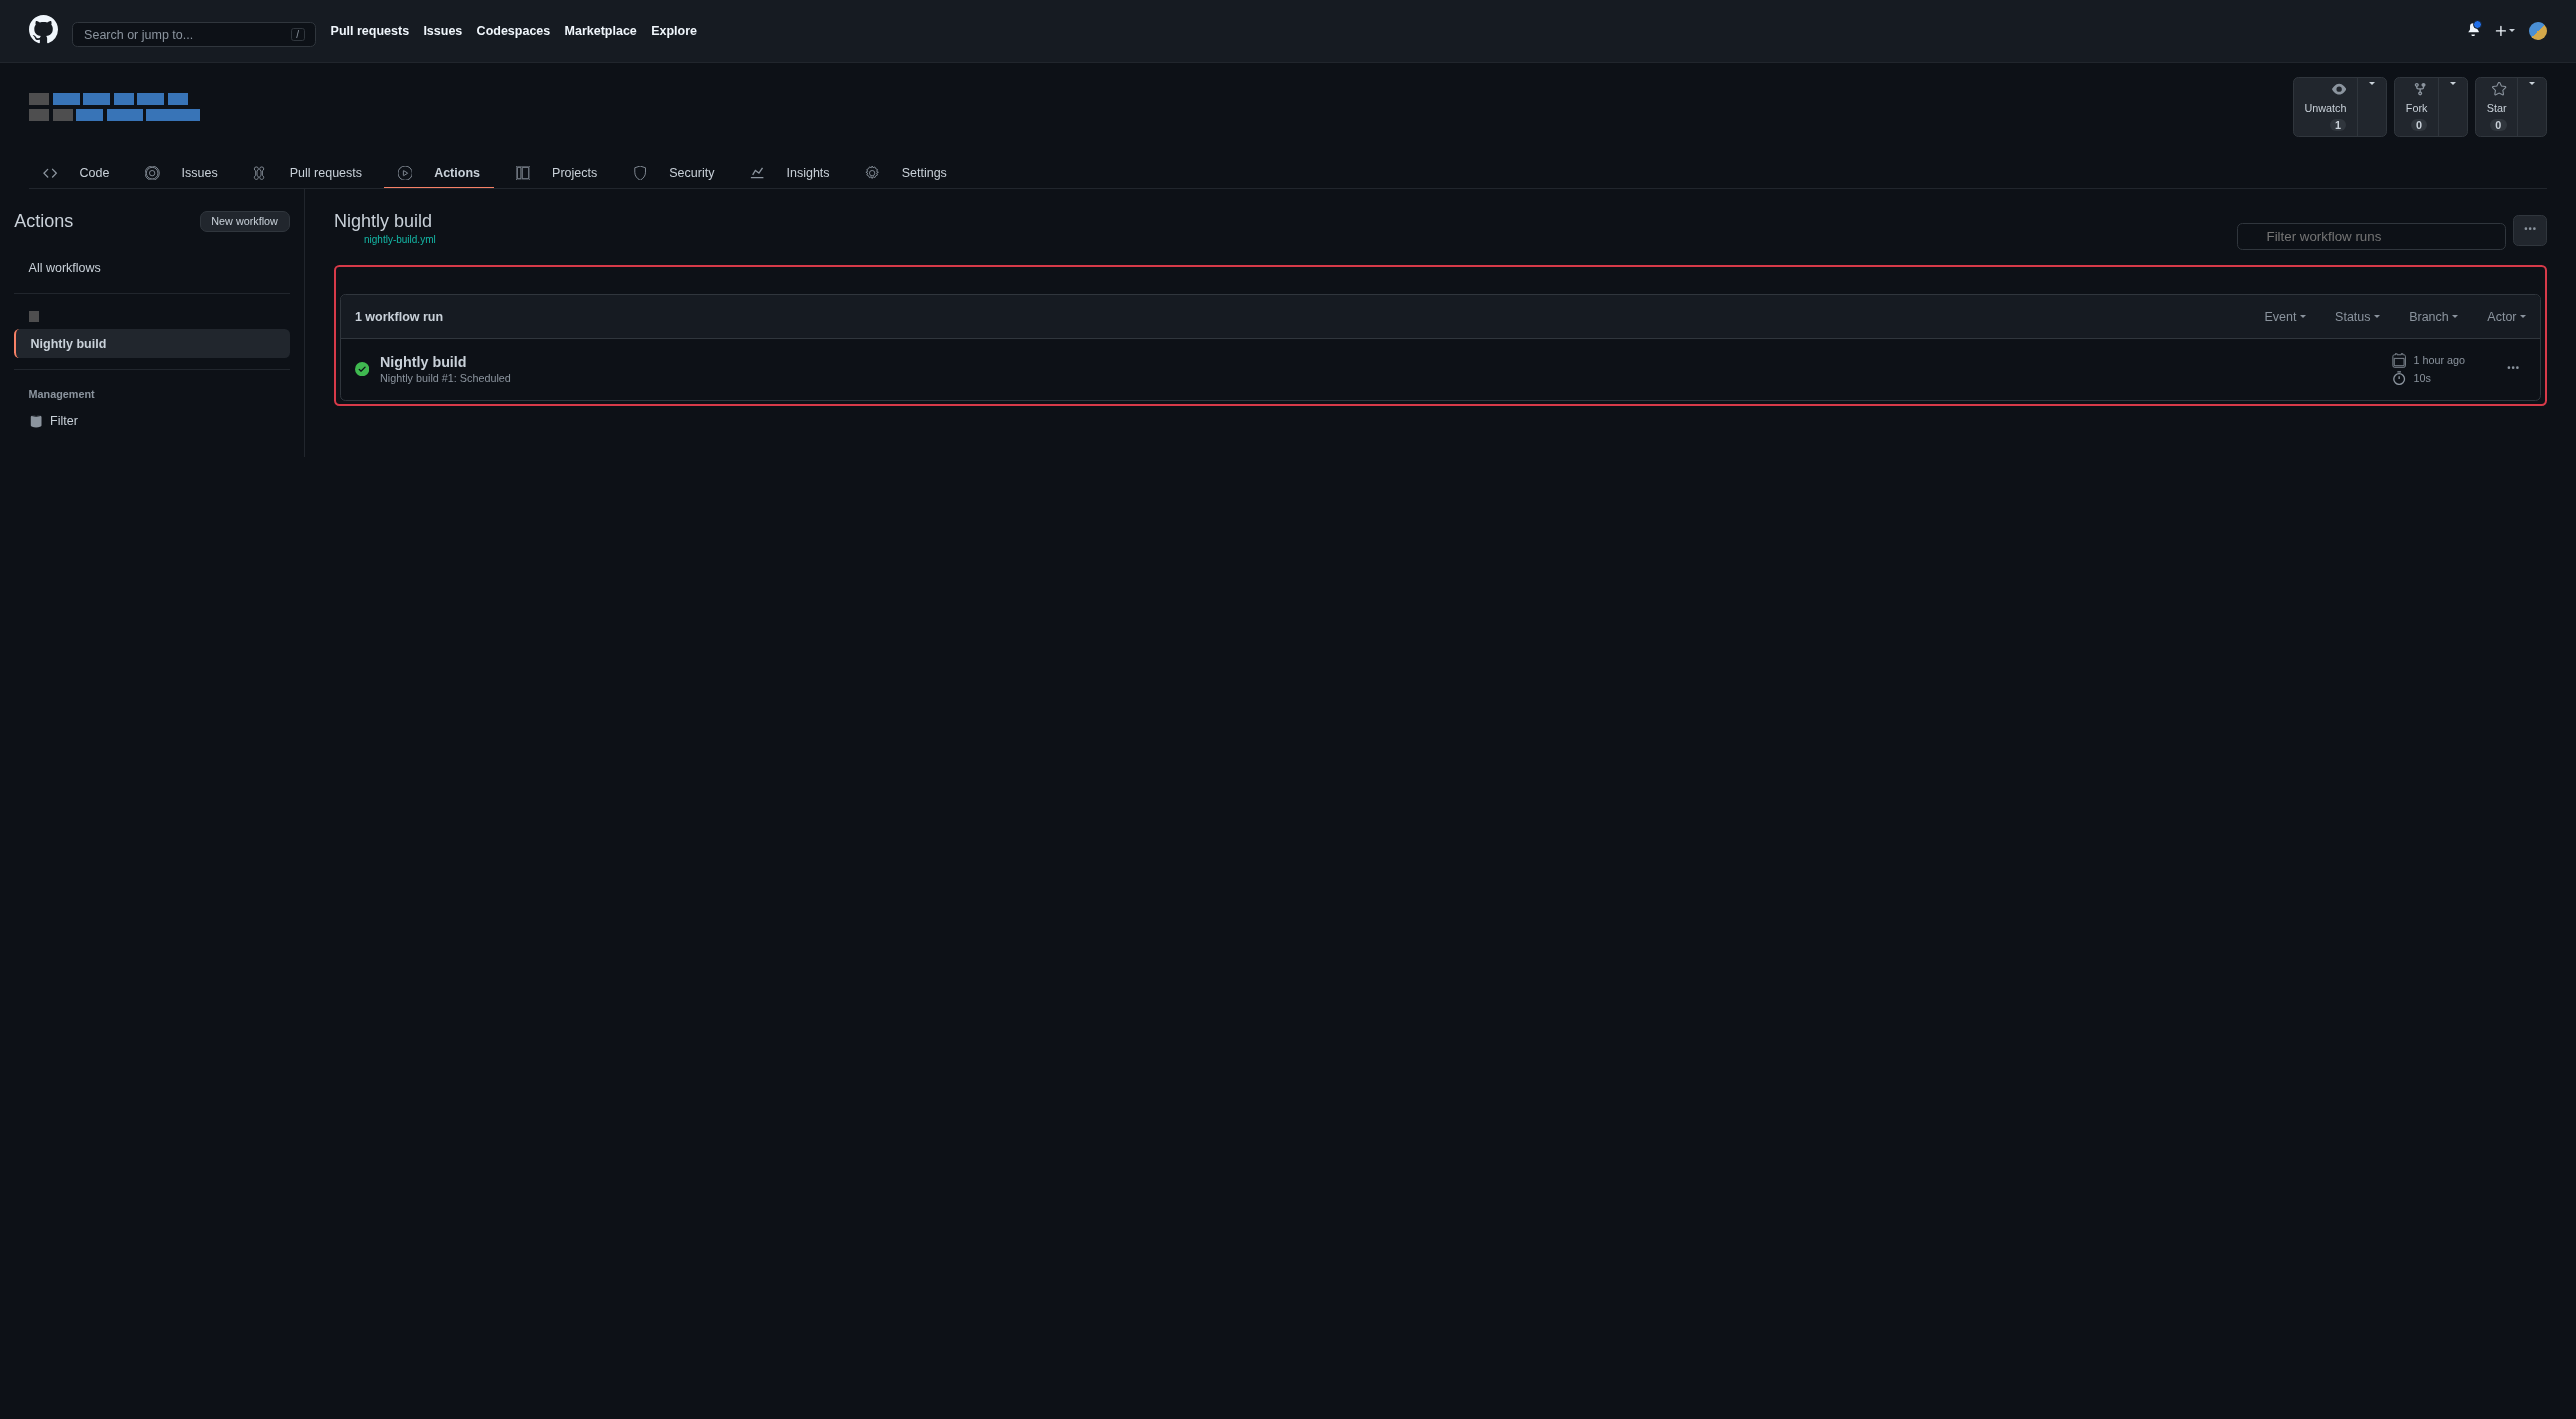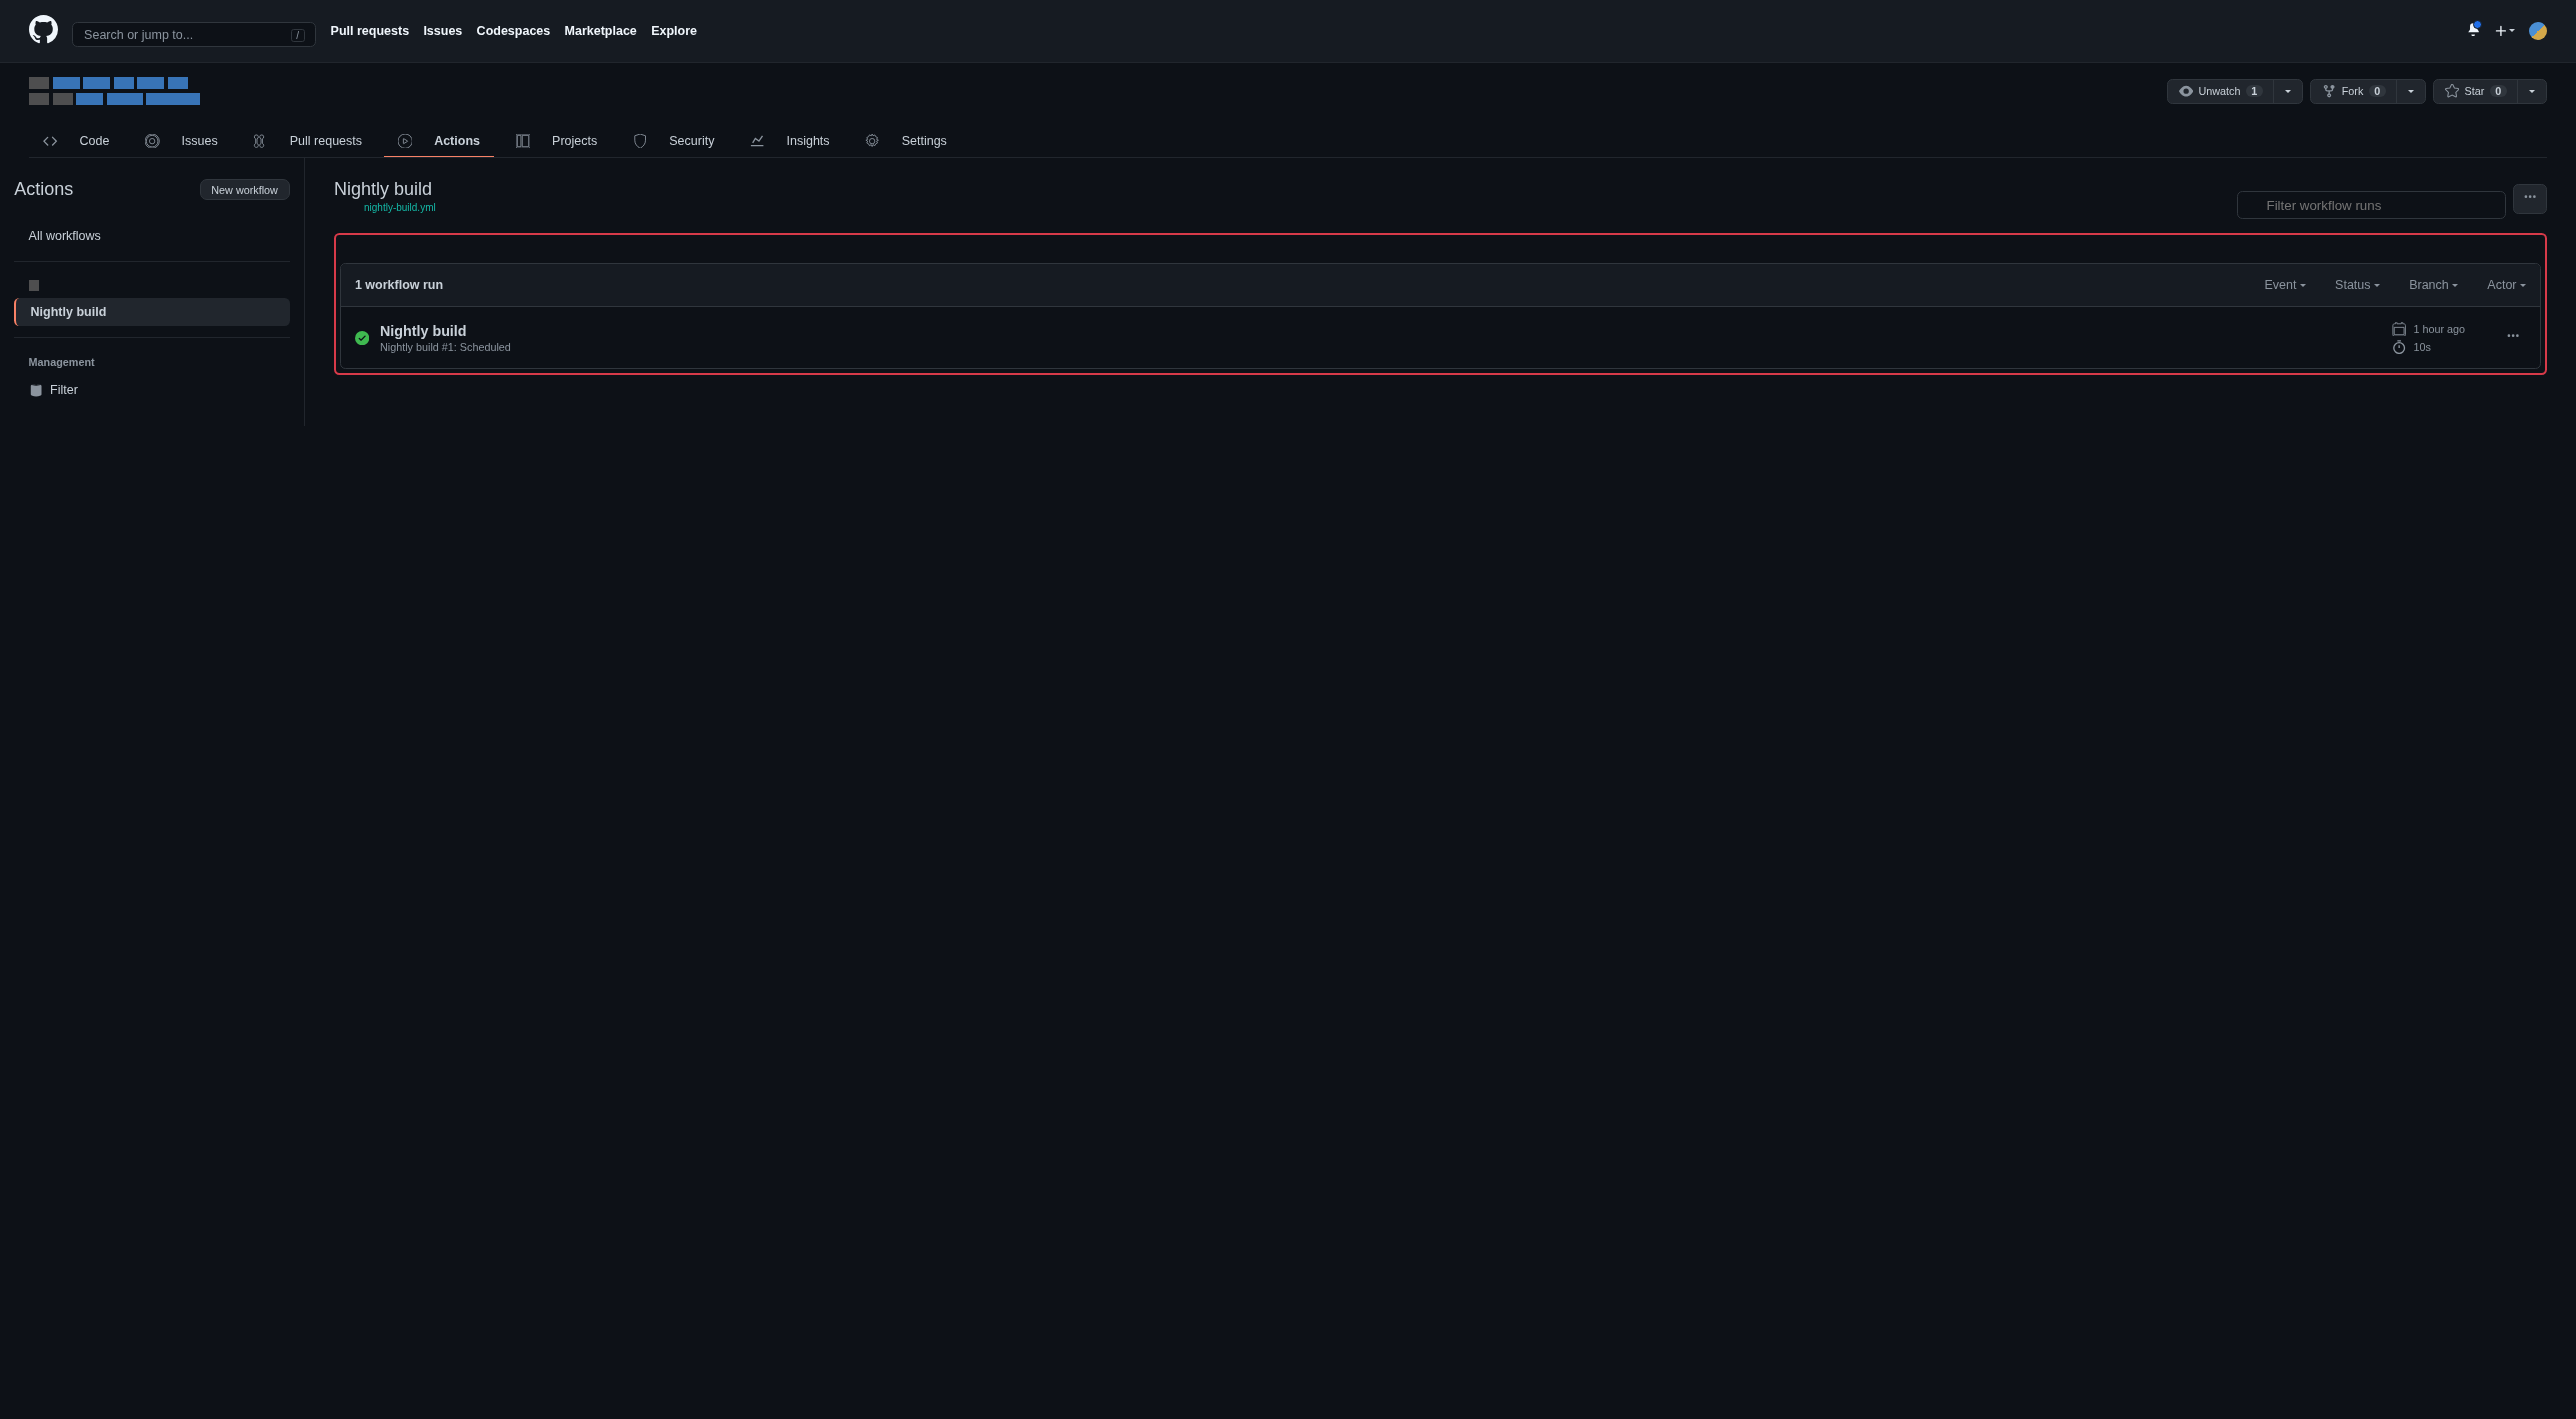--- a/index.html
+++ b/index.html
@@ -25,21 +25,21 @@
       fill: #f0f6fc;
       margin-right: 14.3px;
     }
     .search-box {
       background: #0d1117;
       border: 0.9px solid #30363d;
       border-radius: 5.4px;
       padding: 4.5px 10.8px;
       width: 244px;
       display: flex;
-      align-items: flex-end;
+      align-items: center;
       justify-content: space-between;
       color: #8b949e;
       margin-top: 8px;
     }
     .search-slash {
       border: 0.9px solid #30363d;
       border-radius: 2.7px;
       padding: 0 4.5px;
       font-size: 10px;
       color: #8b949e;
@@ -108,25 +108,26 @@
     .btn-group {
       display: flex;
       background: #21262d;
       border: 0.9px solid #30363d;
       border-radius: 5.4px;
       overflow: hidden;
     }
     .btn {
       padding: 4.5px 10.8px;
       display: flex;
-      align-items: center;
+      align-items: flex-end;
       gap: 5.4px;
       color: #c9d1d9;
       font-size: 10.8px;
       border-right: 0.9px solid #30363d;
+      flex-direction: column;
     }
     .btn:last-child { border-right: none; }
     .btn svg { fill: #8b949e; }
     .counter {
       background: #30363d;
       border-radius: 9px;
       padding: 0px 5.4px;
       font-size: 10.8px;
       font-weight: 600;
     }

